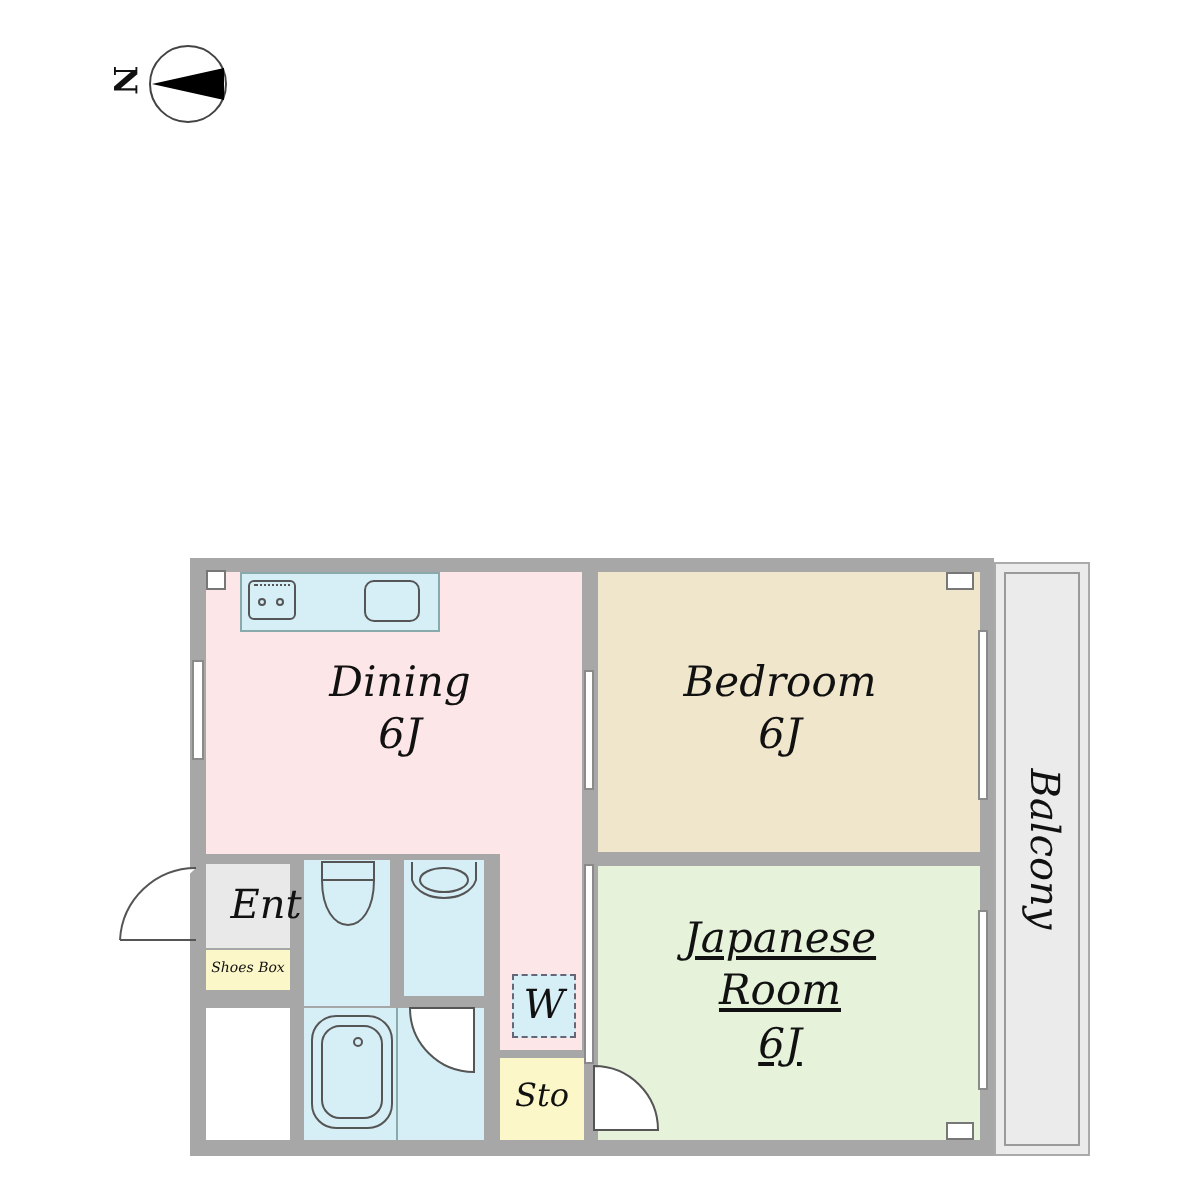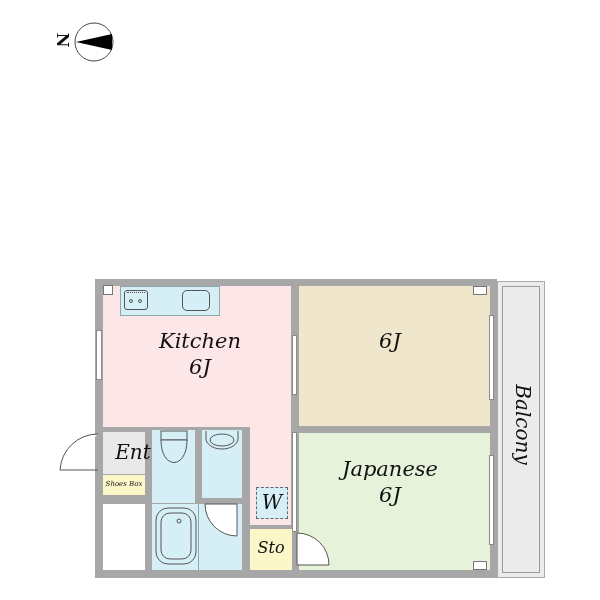--- a/index.html
+++ b/index.html
@@ -38,34 +38,36 @@
   <div class="abs" style="left:2px;top:1px;width:18px;height:2px;border-top:1px dotted #555;"></div>
   <div class="abs" style="left:4px;top:8px;width:4px;height:4px;border:1px solid #555;border-radius:50%;"></div>
   <div class="abs" style="left:13px;top:8px;width:4px;height:4px;border:1px solid #555;border-radius:50%;"></div>
 </div>
 <div class="abs" style="left:182px;top:290px;width:28px;height:21px;border:1px solid #555;border-radius:5px;"></div>
 <div class="pillar" style="left:103px;top:285px;width:10px;height:10px;"></div>
 
 <div class="win" style="left:96px;top:330px;width:6px;height:50px;"></div>
 
 <div class="label" style="left:140px;top:328px;width:120px;font-size:21px;">
-  <div>Kitchen</div>
+  <div>Dining</div>
   <div>6J</div>
 </div>
 
 <div class="room" style="left:299px;top:286px;width:191px;height:140px;background:#f0e6cc;"></div>
 <div class="pillar" style="left:473px;top:286px;width:14px;height:9px;"></div>
 <div class="label" style="left:330px;top:328px;width:120px;font-size:21px;">
+  <div>Bedroom</div>
   <div>6J</div>
 </div>
 
 <div class="room" style="left:299px;top:433px;width:191px;height:137px;background:#e6f2da;"></div>
 <div class="pillar" style="left:473px;top:561px;width:14px;height:9px;"></div>
-<div class="label" style="left:325px;top:456px;width:130px;font-size:21px;">
+<div class="label" style="left:325px;top:456px;width:130px;font-size:21px;text-decoration:underline;">
   <div>Japanese</div>
+  <div>Room</div>
   <div>6J</div>
 </div>
 
 <div class="win" style="left:489px;top:315px;width:5px;height:85px;"></div>
 <div class="win" style="left:489px;top:455px;width:5px;height:90px;"></div>
 <div class="win" style="left:292px;top:335px;width:5px;height:60px;"></div>
 <div class="win" style="left:292px;top:432px;width:5px;height:100px;"></div>
 
 <div class="room" style="left:103px;top:432px;width:42px;height:42px;background:#e9e9e9;"></div>
 <span class="label" style="left:103px;top:440px;width:60px;font-size:20px;">Ent</span>

